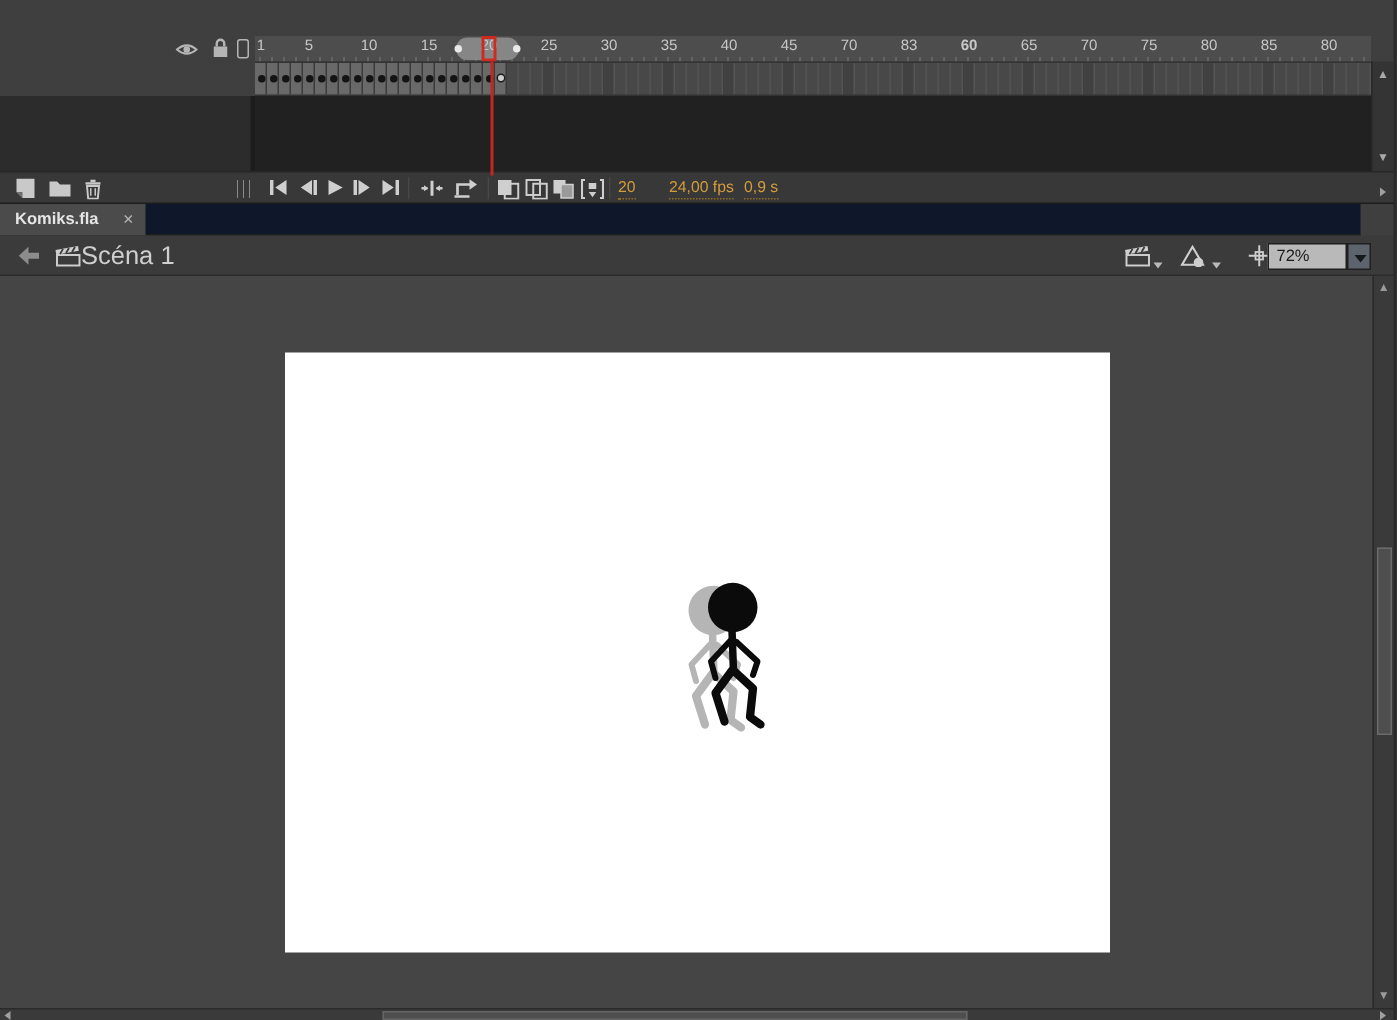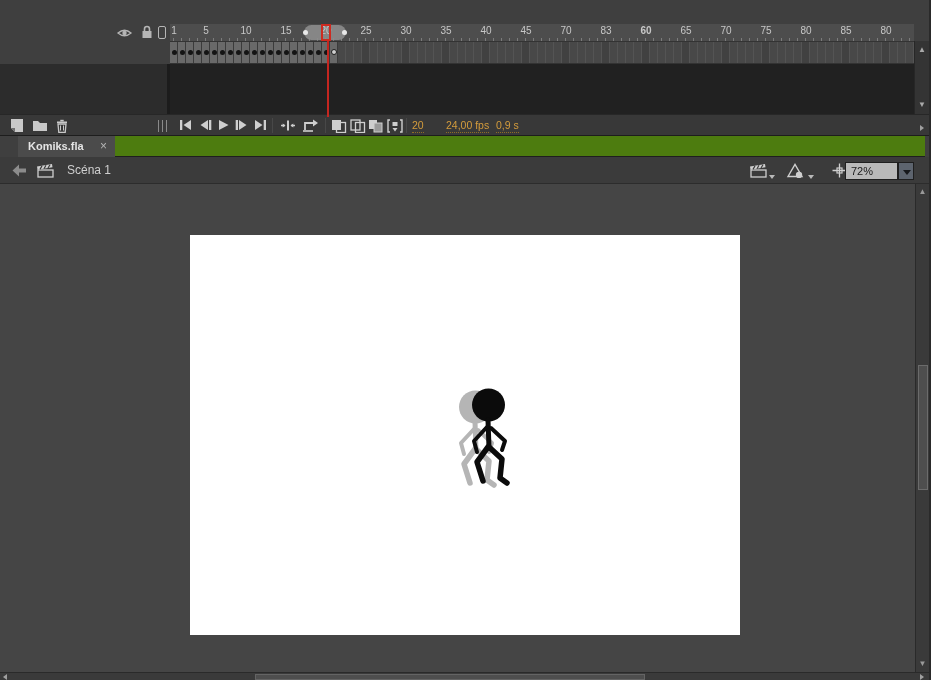--- a/index.html
+++ b/index.html
@@ -58,28 +58,28 @@
   .tbi { position:absolute; top:4px; cursor:default; }
   .tb-sep { position:absolute; top:3px; width:1px; height:15px; background:#2a2a2a; border-right:1px solid #484848; }
   .grip { position:absolute; left:158px; top:5px; width:9px; height:12px;
           background:repeating-linear-gradient(90deg,#8a8a8a 0 1px, transparent 1px 4px); }
   .status-txt { position:absolute; top:4px; font-size:10.5px; color:#d49c3c; border-bottom:1px dotted #8f6d26; line-height:13px;}
 
   .tl-hscroll { position:absolute; left:524px; top:117px; width:389px; height:15px; background:#2c2c2c; border:1px solid #262626;}
   .tl-hscroll .thumb { position:absolute; left:18px; top:1px; width:53px; height:11px; background:#4a4a4a; border:1px solid #5e5e5e; }
 
   
-  .doc-tabbar { position:absolute; left:18px; top:136px; width:907px; height:21px; background:#4d7c0f; border-bottom:1px solid #1f1f1f; }
+  .doc-tabbar { position:absolute; left:0; top:136px; width:907px; height:21px; background:#0f172a; border-bottom:1px solid #1f1f1f; }
   .doc-tab { position:absolute; left:0; top:0; width:97px; height:21px; background:#4b4b4b; }
   .doc-tab .lbl { position:absolute; left:10px; top:0; line-height:21px; font-size:11px; font-weight:bold; color:#e5e5e5; }
   .doc-tab .close { position:absolute; right:8px; top:0; line-height:20px; font-size:12px; color:#b5b5b5; }
 
   
   .edit-bar { position:absolute; left:0; top:157px; width:931px; height:27px; background:#3b3b3b; border-bottom:1px solid #2c2c2c; }
-  .scene-lbl { position:absolute; left:67px; top:0; line-height:27px; font-size:12px; color:#cfcfcf; }
+  .scene-lbl { position:absolute; left:54px; top:0; line-height:27px; font-size:17px; color:#cfcfcf; }
   .dd-caret { position:absolute; width:0; height:0; border-left:3px solid transparent; border-right:3px solid transparent; border-top:4px solid #b9b9b9; }
   .zoom-field { position:absolute; left:845px; top:5px; width:53px; height:18px; background:#b9b9b9; border:1px solid #1f1f1f;
                 font-size:11px; color:#1a1a1a; line-height:16px; padding-left:5px; }
   .zoom-btn { position:absolute; left:898px; top:5px; width:16px; height:18px; background:#5d646e; border:1px solid #1f1f1f; }
   .zoom-btn .tri { position:absolute; left:4px; top:7px; width:0; height:0; border-left:4px solid transparent; border-right:4px solid transparent; border-top:5px solid #16181b; }
 
   
   .stage-area { position:absolute; left:0; top:184px; width:915px; height:488px; background:#454545; overflow:hidden; }
   .stage { position:absolute; left:190px; top:51px; width:550px; height:400px; background:#ffffff; }
   .figure-svg { position:absolute; left:445px; top:191px; }

